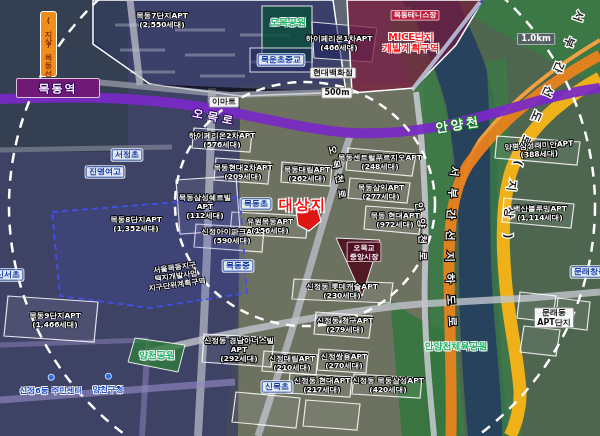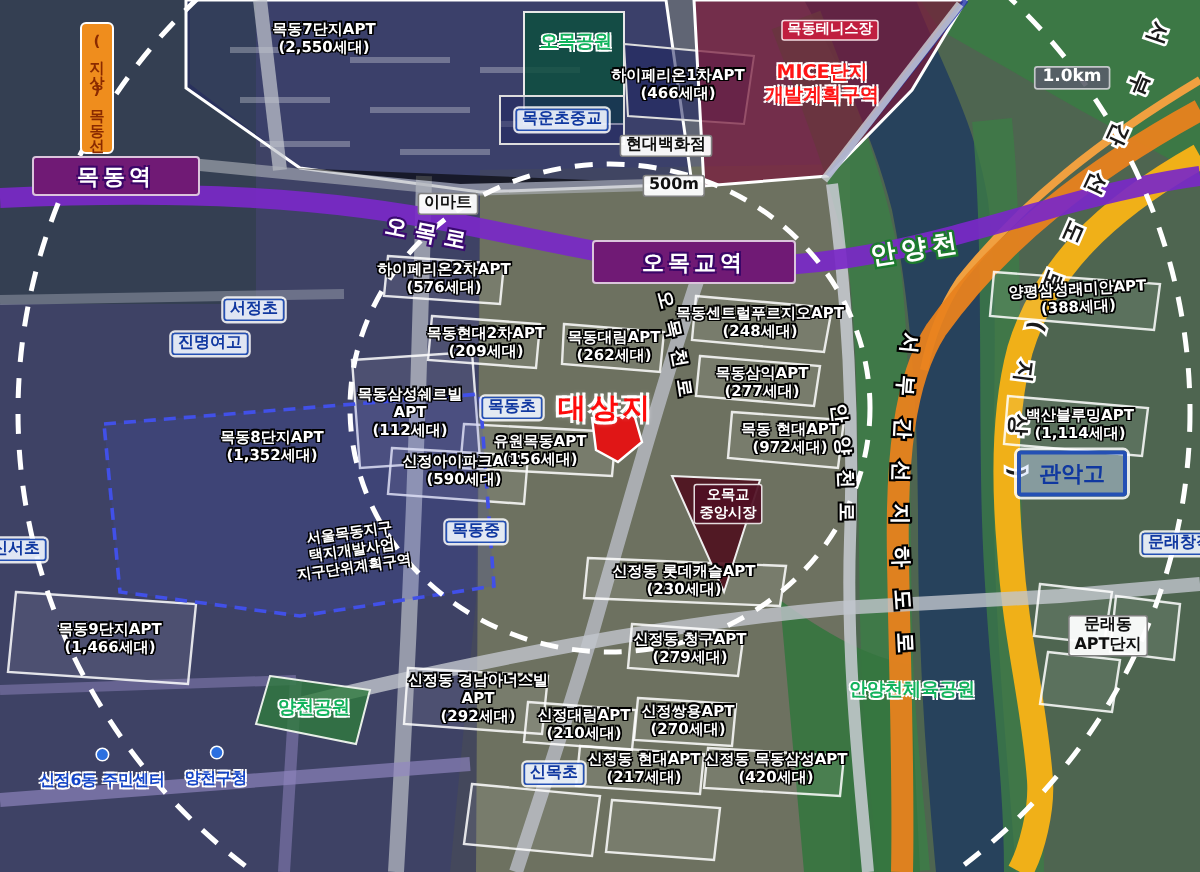--- a/index.html
+++ b/index.html
@@ -250,23 +250,20 @@
     </div>
     <div class="lbl school" style="left: 238px; top: 266px; transform: translate(-50%, -50%) rotate(0deg) scale(0.8);">
       <div>목동중</div>
     </div>
     <div class="lbl school" style="left: 277px; top: 387px; transform: translate(-50%, -50%) rotate(0deg) scale(0.8);">
       <div>신목초</div>
     </div>
     <div class="lbl school" style="left: 8px; top: 275px; transform: translate(-50%, -50%) rotate(0deg) scale(0.8);">
       <div>신서초</div>
     </div>
-    <div class="lbl school big" style="left: 536px; top: 237px; transform: translate(-50%, -50%) rotate(0deg) scale(1);">
-      <div>관악고</div>
-    </div>
     <div class="lbl school" style="left: 594px; top: 272px; transform: translate(-50%, -50%) rotate(0deg) scale(0.8);">
       <div>문래창작촌</div>
     </div>
     <div class="lbl park" style="left: 288px; top: 22px; transform: translate(-50%, -50%) rotate(0deg) scale(0.9);">
       <div>오목공원</div>
     </div>
     <div class="lbl park" style="left: 157px; top: 355px; transform: translate(-50%, -50%) rotate(0deg) scale(0.9);">
       <div>양천공원</div>
     </div>
     <div class="lbl park" style="left: 456px; top: 346px; transform: translate(-50%, -50%) rotate(0deg) scale(0.9);">
@@ -307,15 +304,14 @@
       <div>신정6동 주민센터</div>
     </div>
     <div class="lbl civic" style="left: 108px; top: 390px; transform: translate(-50%, -50%) rotate(0deg) scale(0.78);">
       <div>양천구청</div>
     </div>
     <div class="lbl wbox" style="left: 554px; top: 318px; transform: translate(-50%, -50%) rotate(0deg) scale(0.8);">
       <div>문래동</div>
       <div>APT단지</div>
     </div>
     <div class="station" style="left: 16px; top: 78px; width: 82px; height: 18px;">목동역</div>
-    <div class="station" style="left: 296px; top: 120px; width: 100px; height: 20px;">오목교역</div>
 
 </div>
 
 </body></html>

